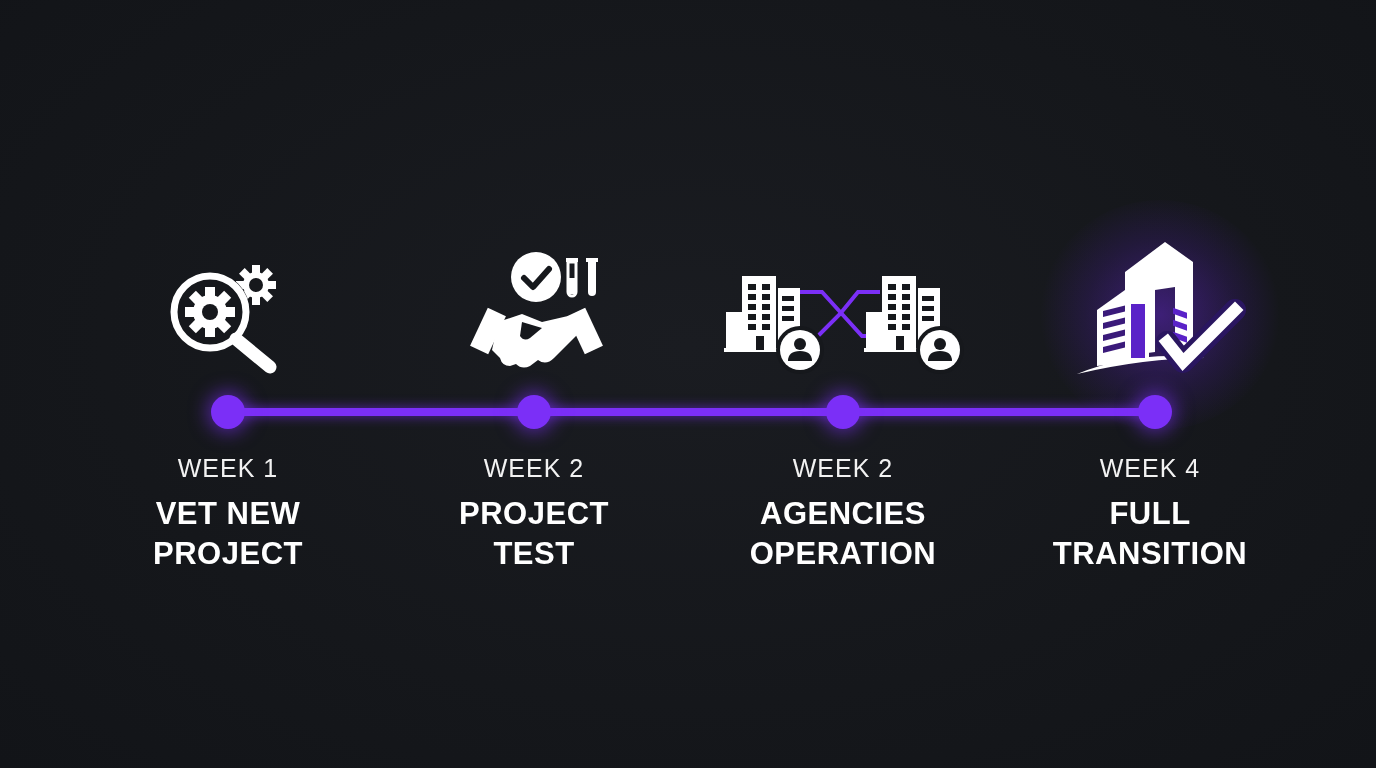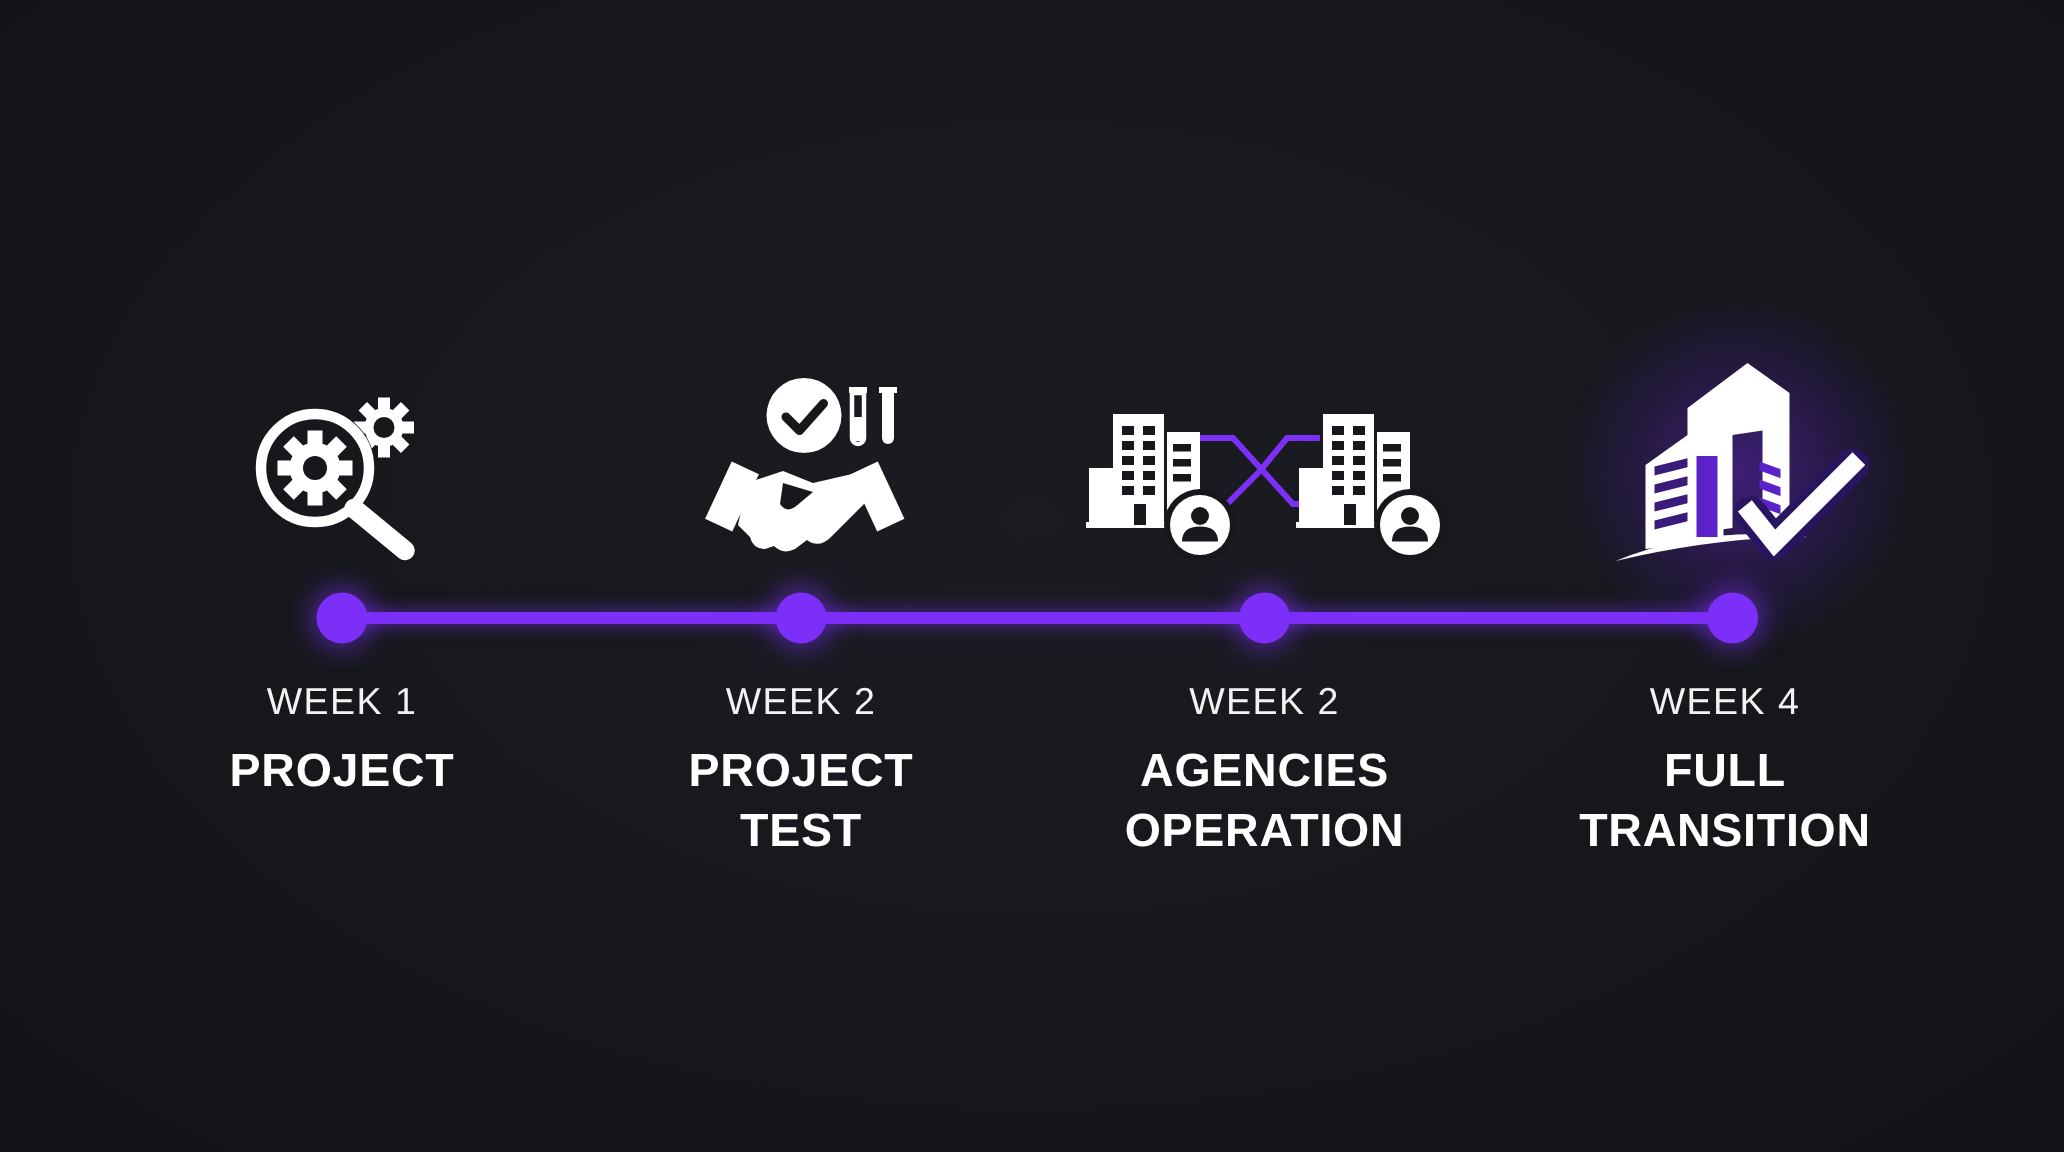--- a/index.html
+++ b/index.html
@@ -166,20 +166,21 @@
     <rect x="28" y="110" width="22" height="6" transform="skewY(-14)"></rect>
     <rect x="28" y="122" width="22" height="6" transform="skewY(-14)"></rect>
   </g>
   <polyline points="92,110 108,130 160,78" fill="none" stroke="#2a1660" stroke-width="22" stroke-linecap="round" stroke-linejoin="round"></polyline>
   <polyline points="92,110 108,130 160,78" fill="none" stroke="#fff" stroke-width="12" stroke-linecap="square" stroke-linejoin="miter"></polyline>
 </svg>
 
 <div class="label" style="left:78px;top:452px">
   <div class="week">WEEK 1</div>
   <div class="title">
+    <div>VET NEW</div>
     <div>PROJECT</div>
   </div>
 </div>
 <div class="label" style="left:384px;top:452px">
   <div class="week">WEEK 2</div>
   <div class="title">
     <div>PROJECT</div>
     <div>TEST</div>
   </div>
 </div>

